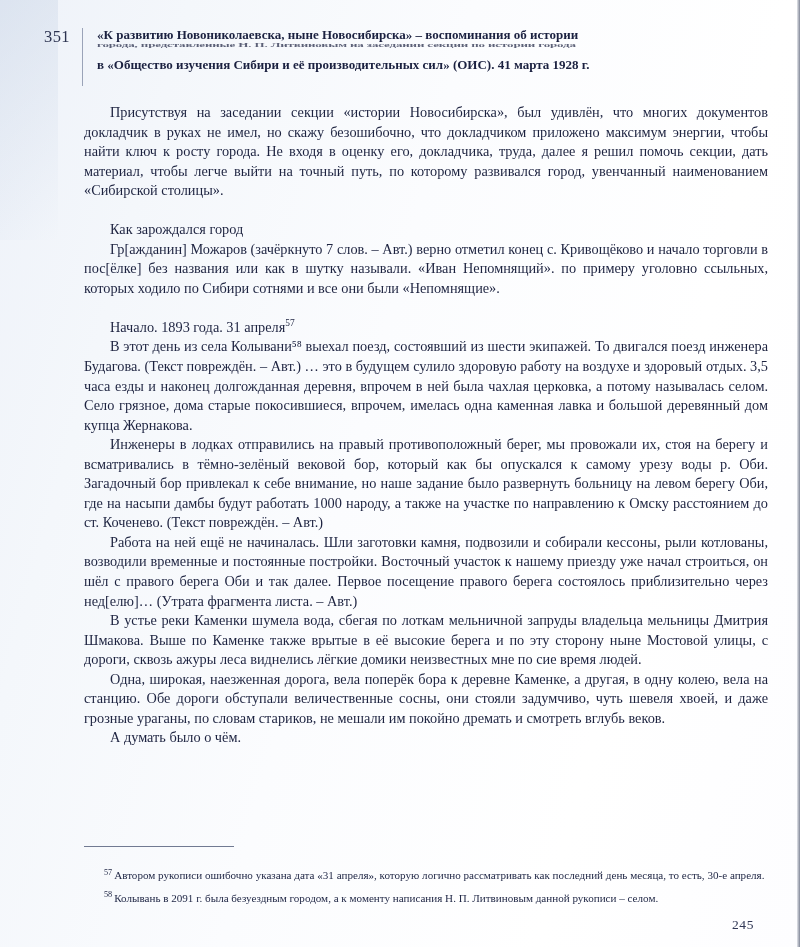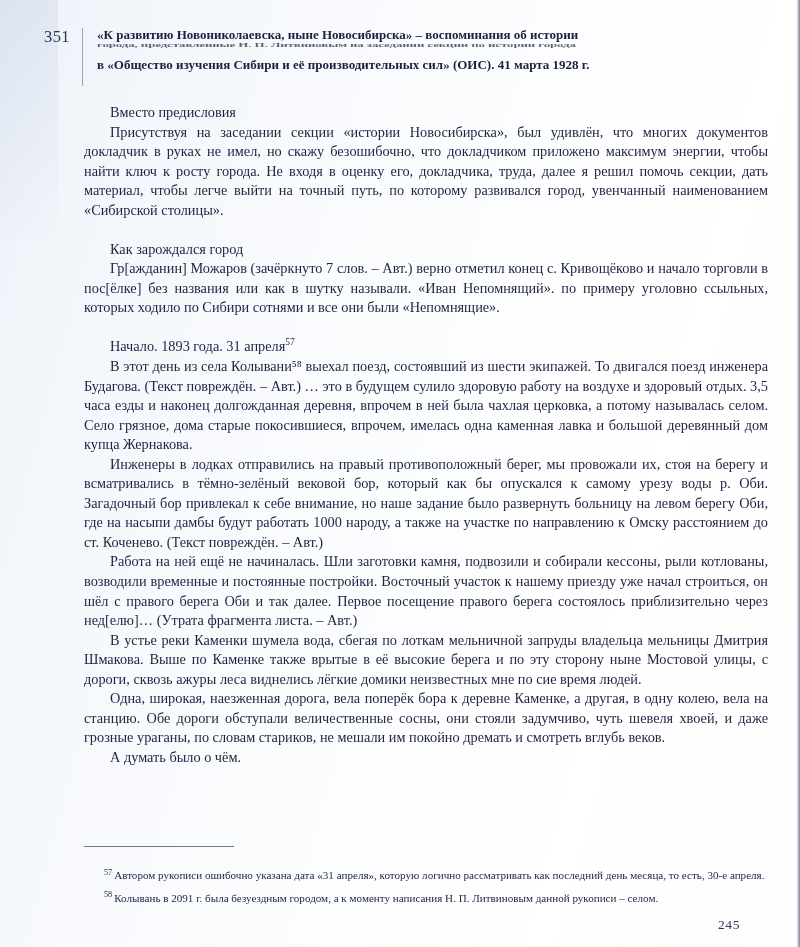--- a/index.html
+++ b/index.html
@@ -137,21 +137,21 @@
   }
   .footnotes sup {
     font-size: 8.2px;
     vertical-align: super;
     line-height: 0;
     margin-right: 2px;
   }
 
   .folio-bottom {
     position: absolute;
-    right: 60px;
+    right: 46px;
     bottom: 14px;
     font-size: 13.5px;
     color: #303755;
     letter-spacing: .6px;
   }
 </style>
 </head>
 <body>
 
 <div class="page">
@@ -163,21 +163,20 @@
     <div class="header-rule"></div>
     <div class="header-title">
       <span class="hl">«К развитию Новониколаевска, ныне Новосибирска» – воспоминания об истории</span>
       <span class="hl squashed">города, представленные Н. П. Литвиновым на заседании секции по истории города</span>
       <span class="hl">в «Общество изучения Сибири и её производительных сил» (ОИС). 41 марта 1928 г.</span>
     </div>
   </div>
 
   <div class="body">
 
-    <p class="subhead">Вместо предисловия</p>
     <p class="para">Присутствуя на заседании секции «истории Новосибирска», был удивлён, что многих документов докладчик в руках не имел, но скажу безошибочно, что докладчиком приложено максимум энергии, чтобы найти ключ к росту города. Не входя в оценку его, докладчика, труда, далее я решил помочь секции, дать материал, чтобы легче выйти на точный путь, по которому развивался город, увенчанный наименованием «Сибирской столицы».</p>
 
     <div class="gap"></div>
 
     <p class="subhead">Как зарождался город</p>
     <p class="para">Гр[ажданин] Можаров (зачёркнуто 7 слов. – Авт.) верно отметил конец с. Кривощёково и начало торговли в пос[ёлке] без названия или как в шутку называли. «Иван Непомнящий». по примеру уголовно ссыльных, которых ходило по Сибири сотнями и все они были «Непомнящие».</p>
 
     <div class="gap"></div>
 
     <p class="subhead"><span>Начало. 1893 года. 31 апреля</span><sup class="fn">57</sup></p>

